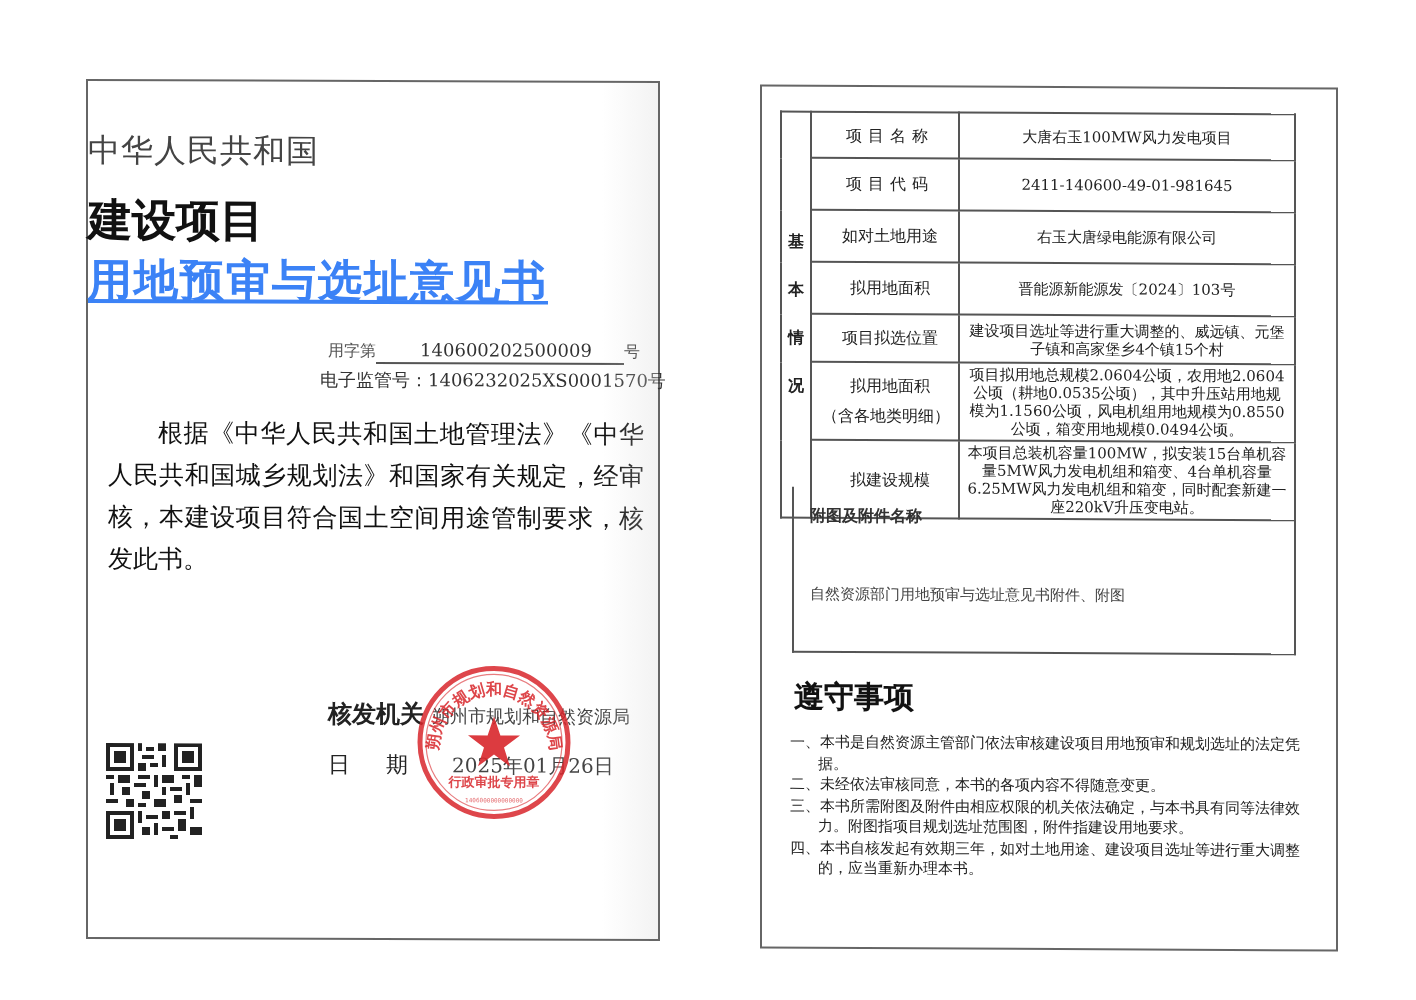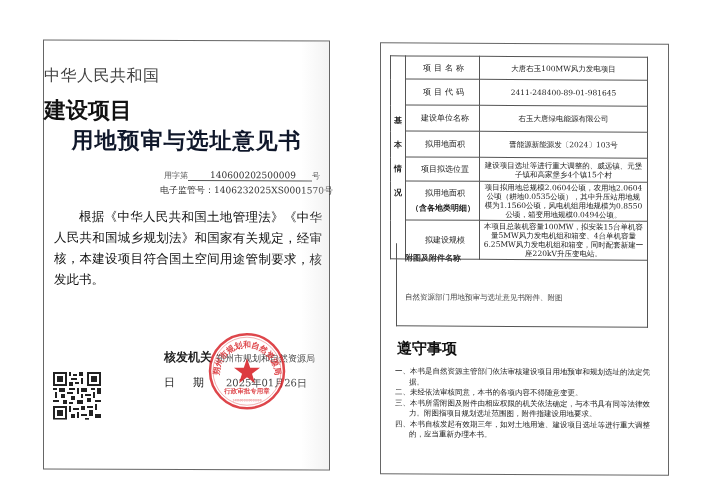--- a/index.html
+++ b/index.html
@@ -12,22 +12,22 @@
   }
   #page-left { left: 43px; top: 40px; width: 287px; height: 430px; transform: skewY(0.2deg); }
   #page-right { left: 380px; top: 43px; width: 289px; height: 432px; transform: skewY(0.3deg); }
   .shade { position: absolute; right: 0; top: 0; width: 28px; height: 100%;
     background: linear-gradient(to right, rgba(255,255,255,0), rgba(220,220,220,0.35)); pointer-events: none; }
 
   .lp-country { position: absolute; left: 0; width: 100%; top: 25px; text-align: left;
     font-family: "DejaVu Serif", serif; font-size: 16px; color: #444; letter-spacing: 0.5px; }
   .lp-title1 { position: absolute; left: 0; width: 100%; top: 55px; text-align: left;
     font-family: "DejaVu Sans", sans-serif; font-size: 22px; font-weight: bold; color: #111; }
-  .lp-title2 { position: absolute; left: 0; width: 100%; top: 85px; text-align: center;
-    font-family: "DejaVu Sans", sans-serif; font-size: 22px; font-weight: bold; color: #0f172a; letter-spacing: 1px; }
+  .lp-title2 { position: absolute; left: 0; width: 100%; top: 85px; 
+    font-family: "DejaVu Sans", sans-serif; font-size: 22px; font-weight: bold; color: #3b82f6; letter-spacing: 1px; text-decoration: underline; }
   .lp-num { position: absolute; left: 120px; top: 129px; font-size: 8px; color: #333; white-space: nowrap; }
   .lp-num .lbl { font-size: 8px; color: #555; }
   .lp-num .val { display: inline-block; width: 118px; border-bottom: 1px solid #555; text-align: center; padding-left: 6px; font-size: 9px; }
   .lp-enum { position: absolute; left: 116px; top: 143px; font-size: 9px; color: #333; white-space: nowrap; }
   .lp-body { position: absolute; left: 10px; top: 165px; width: 268px; font-family: "DejaVu Sans", sans-serif;
     font-size: 12.5px; line-height: 21px; color: #111; text-indent: 25px; text-align: justify; }
   .lp-issuer { position: absolute; left: 120px; top: 308px; font-size: 11px; white-space: nowrap; }
   .lp-issuer .k { font-family: "DejaVu Sans", sans-serif; font-weight: bold; font-size: 12px; margin-right: 4px; }
   .lp-issuer .v { font-size: 9px; color: #444; }
   .lp-date { position: absolute; left: 120px; top: 334px; font-size: 11px; white-space: nowrap; }
@@ -152,38 +152,38 @@
         <div>基</div>
         <div>本</div>
         <div>情</div>
         <div>况</div>
       </td>
       <td class="k sp">项目名称</td>
       <td class="v">大唐右玉100MW风力发电项目</td>
     </tr>
     <tr style="height:26px">
       <td class="k sp">项目代码</td>
-      <td class="v">2411-248400-89-01-981645</td>
+      <td class="v">2411-140600-49-01-981645</td>
     </tr>
     <tr style="height:26px">
-      <td class="k">建设单位名称</td>
+      <td class="k">如对土地用途</td>
       <td class="v">右玉大唐绿电能源有限公司</td>
     </tr>
     <tr style="height:26px">
       <td class="k">拟用地面积</td>
       <td class="v">晋能源新能源发〔2024〕103号</td>
     </tr>
     <tr style="height:24px">
       <td class="k">项目拟选位置</td>
       <td class="v">建设项目选址等进行重大调整的、威远镇、元堡子镇和高家堡乡4个镇15个村</td>
     </tr>
     <tr style="height:36px">
       <td class="k">
         <div>拟用地面积</div>
-        <div style="margin-left:-4px;margin-top:4px;font-weight:bold;">（含各地类明细）</div>
+        <div style="margin-left:-4px;margin-top:4px;">（含各地类明细）</div>
       </td>
       <td class="v">项目拟用地总规模2.0604公顷，农用地2.0604公顷（耕地0.0535公顷），其中升压站用地规模为1.1560公顷，风电机组用地规模为0.8550公顷，箱变用地规模0.0494公顷。</td>
     </tr>
     <tr style="height:34px">
       <td class="k">拟建设规模</td>
       <td class="v">本项目总装机容量100MW，拟安装15台单机容量5MW风力发电机组和箱变、4台单机容量6.25MW风力发电机组和箱变，同时配套新建一座220kV升压变电站。</td>
     </tr>
   </tbody>
     </table>
 

